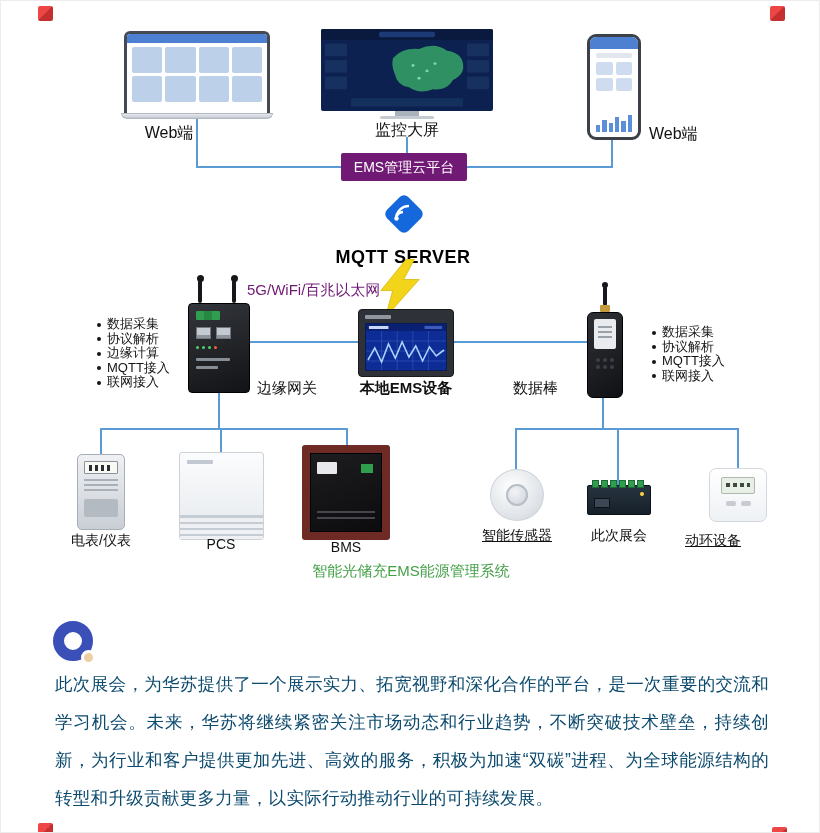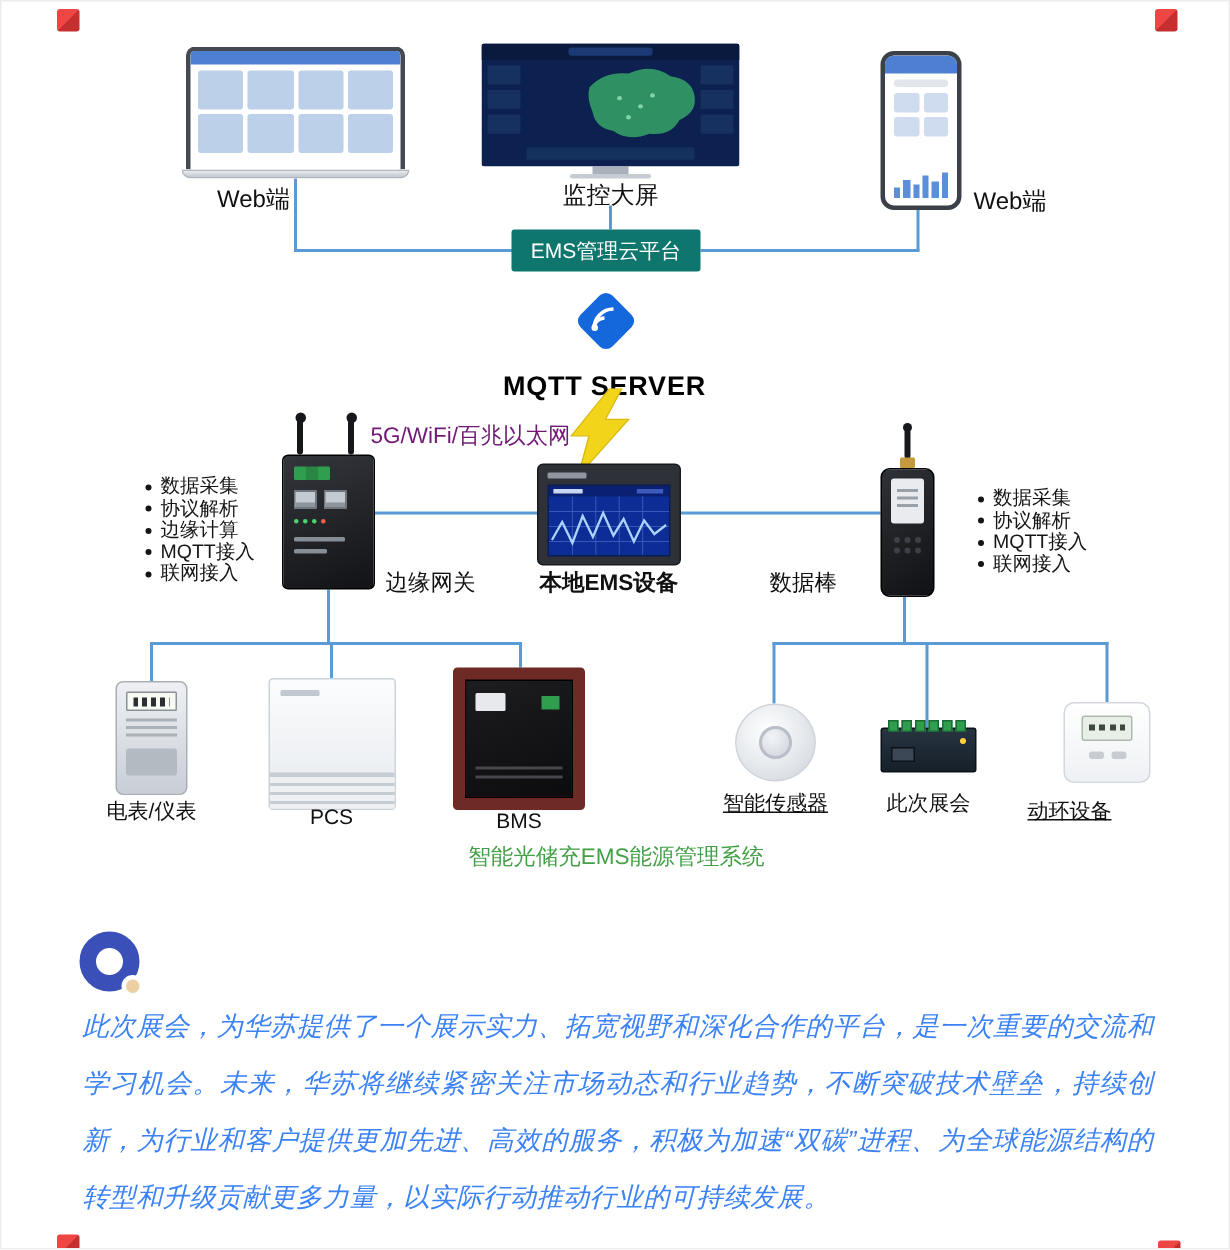--- a/index.html
+++ b/index.html
@@ -57,21 +57,21 @@
   .ph-line { height:5px; background:#e2e7ee; margin:4px 6px 0; border-radius:2px; }
   .ph-tiles { display:grid; grid-template-columns:1fr 1fr; gap:3px; margin:4px 6px 0; }
   .ph-tiles i { height:13px; background:#cfdcf0; border-radius:2px; }
   .ph-chart { position:absolute; left:6px; right:6px; bottom:5px; height:20px; display:flex; align-items:flex-end; gap:2px; }
   .ph-chart i { flex:1; background:#5b8fd9; }
   .ph-chart i:nth-child(1){height:35%} .ph-chart i:nth-child(2){height:60%}
   .ph-chart i:nth-child(3){height:45%} .ph-chart i:nth-child(4){height:75%}
   .ph-chart i:nth-child(5){height:55%} .ph-chart i:nth-child(6){height:85%}
 
   
-  .platform-box { position:absolute; left:340px; top:152px; width:126px; height:28px; background:#0f766e;
+  .platform-box { position:absolute; left:340px; top:152px; width:126px; height:28px; background:#701a75;
     color:#fff; font-size:14px; line-height:28px; text-align:center; border-radius:2px; }
 
   
   .mqtt-icon  { position:absolute; left:374px; top:184px; width:58px; height:58px; }
   .mqtt-label { position:absolute; left:302px; top:246px; width:200px; text-align:center;
     font-size:18px; font-weight:700; color:#000; letter-spacing:.5px; }
 
   
   .net-label { position:absolute; left:246px; top:280px; font-size:15px; color:#701a75; white-space:nowrap; }
   .bolt { position:absolute; left:378px; top:258px; width:42px; height:60px; }
@@ -164,21 +164,21 @@
     background:repeating-linear-gradient(90deg,#3d4a3d 0 4px,transparent 4px 7px); }
   .env-btns { display:flex; gap:5px; justify-content:center; margin-top:7px; }
   .env-btns i { width:10px; height:5px; background:#c7ccd3; border-radius:2px; }
 
   
   .brand-logo { position:absolute; left:52px; top:620px; width:48px; height:48px; }
   .bl-ring { position:absolute; left:0; top:0; width:40px; height:40px; border-radius:50%; border:11px solid #3a50b8; }
   .bl-dot  { position:absolute; left:28px; top:29px; width:15px; height:15px; border-radius:50%;
     background:#eccfa2; border:3px solid #fff; }
   .article-text { position:absolute; left:54px; top:664px; width:714px; font-size:17.5px; line-height:38px;
-    color:#3b82f6; text-align:justify; letter-spacing:.3px;font-style:italic; }
+    color:#0c4a6e; text-align:justify; letter-spacing:.3px; }
 </style>
 </head>
 <body>
 
 <div class="page">
 
   <span class="corner tl"></span>
   <span class="corner tr"></span>
   <span class="corner bl"></span>
   <span class="corner br"></span>

